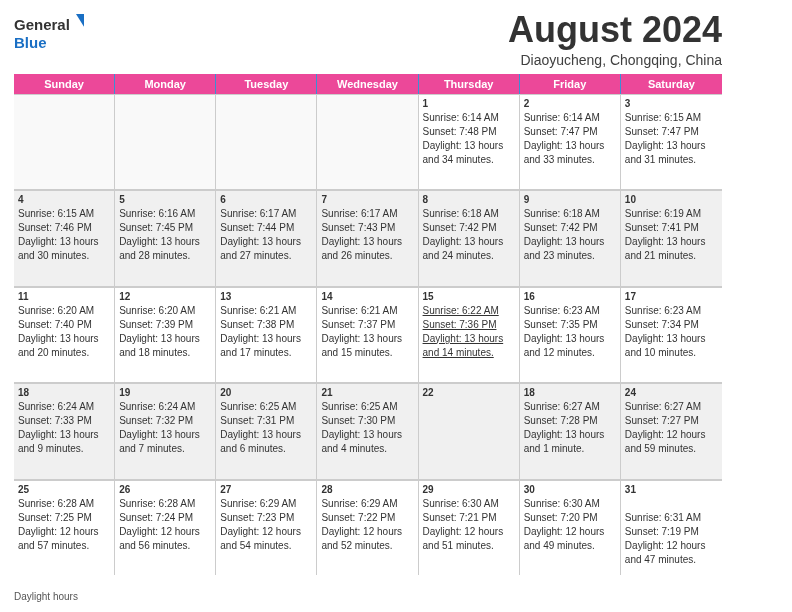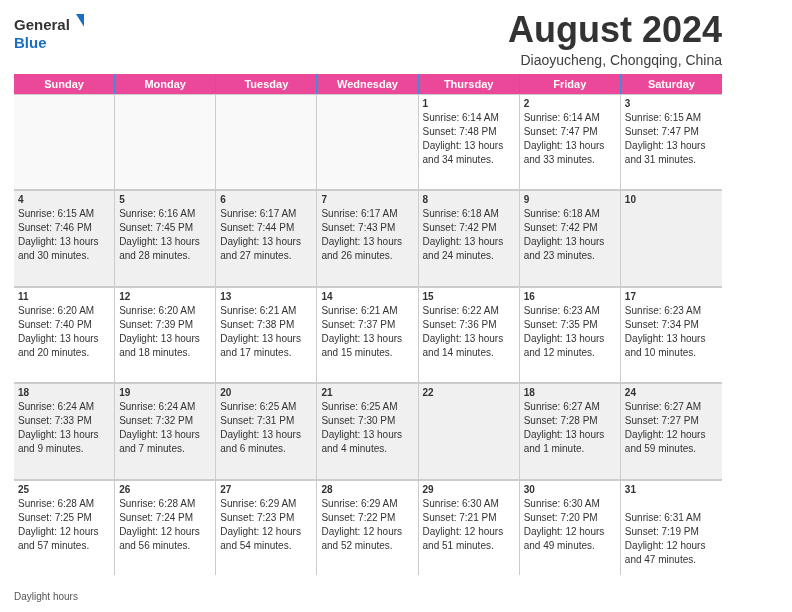--- a/index.html
+++ b/index.html
@@ -188,20 +188,23 @@
 Daylight: 13 hours and 24 minutes.</div>
           </div>
           <div class="cal-cell shaded">
             <span class="day-num">9</span>
             <div class="cell-text" style="white-space: pre-line;">Sunrise: 6:18 AM
 Sunset: 7:42 PM
 Daylight: 13 hours and 23 minutes.</div>
           </div>
           <div class="cal-cell shaded">
             <span class="day-num">10</span>
+            <div class="cell-text" style="white-space: pre-line;">Sunrise: 6:19 AM
+Sunset: 7:41 PM
+Daylight: 13 hours and 21 minutes.</div>
           </div>
         </div>
         <div class="cal-row">
           <div class="cal-cell">
             <span class="day-num">11</span>
             <div class="cell-text" style="white-space: pre-line;">Sunrise: 6:20 AM
 Sunset: 7:40 PM
 Daylight: 13 hours and 20 minutes.</div>
           </div>
           <div class="cal-cell">
@@ -217,21 +220,21 @@
 Daylight: 13 hours and 17 minutes.</div>
           </div>
           <div class="cal-cell">
             <span class="day-num">14</span>
             <div class="cell-text" style="white-space: pre-line;">Sunrise: 6:21 AM
 Sunset: 7:37 PM
 Daylight: 13 hours and 15 minutes.</div>
           </div>
           <div class="cal-cell">
             <span class="day-num">15</span>
-            <div class="cell-text" style="white-space: pre-line;">Sunrise: 6:22 AM
+            <div class="cell-text" style="white-space: pre-line; text-decoration: underline;">Sunrise: 6:22 AM
 Sunset: 7:36 PM
 Daylight: 13 hours and 14 minutes.</div>
           </div>
           <div class="cal-cell">
             <span class="day-num">16</span>
             <div class="cell-text" style="white-space: pre-line;">Sunrise: 6:23 AM
 Sunset: 7:35 PM
 Daylight: 13 hours and 12 minutes.</div>
           </div>
           <div class="cal-cell">

